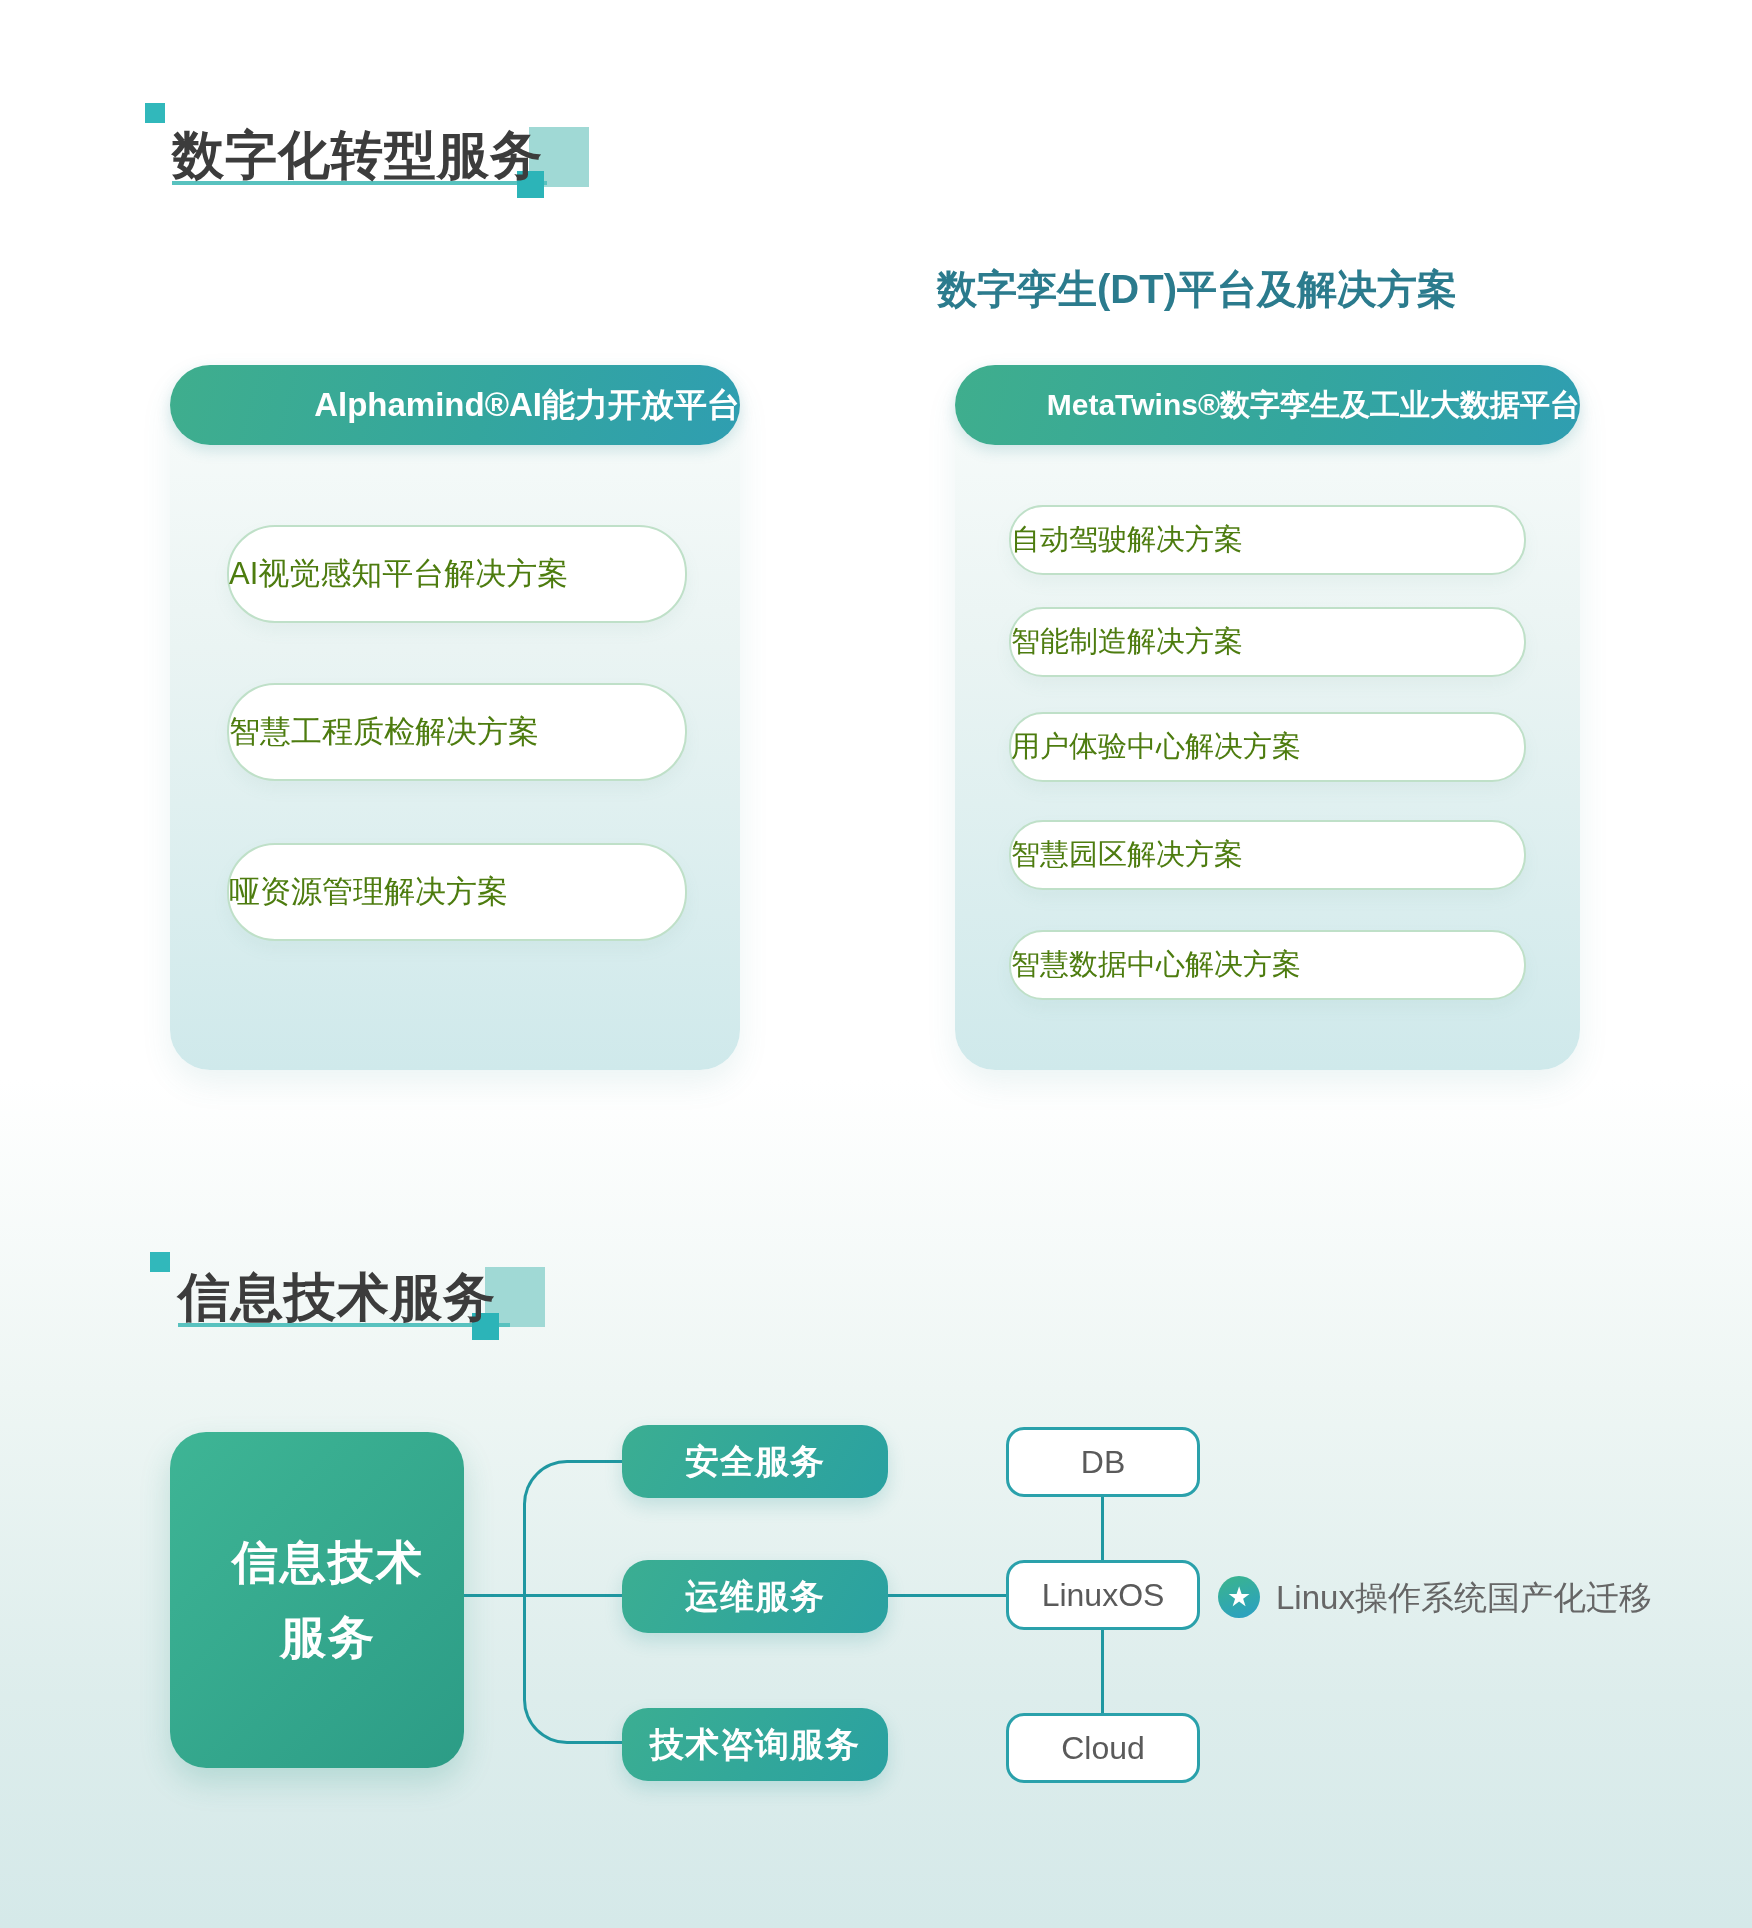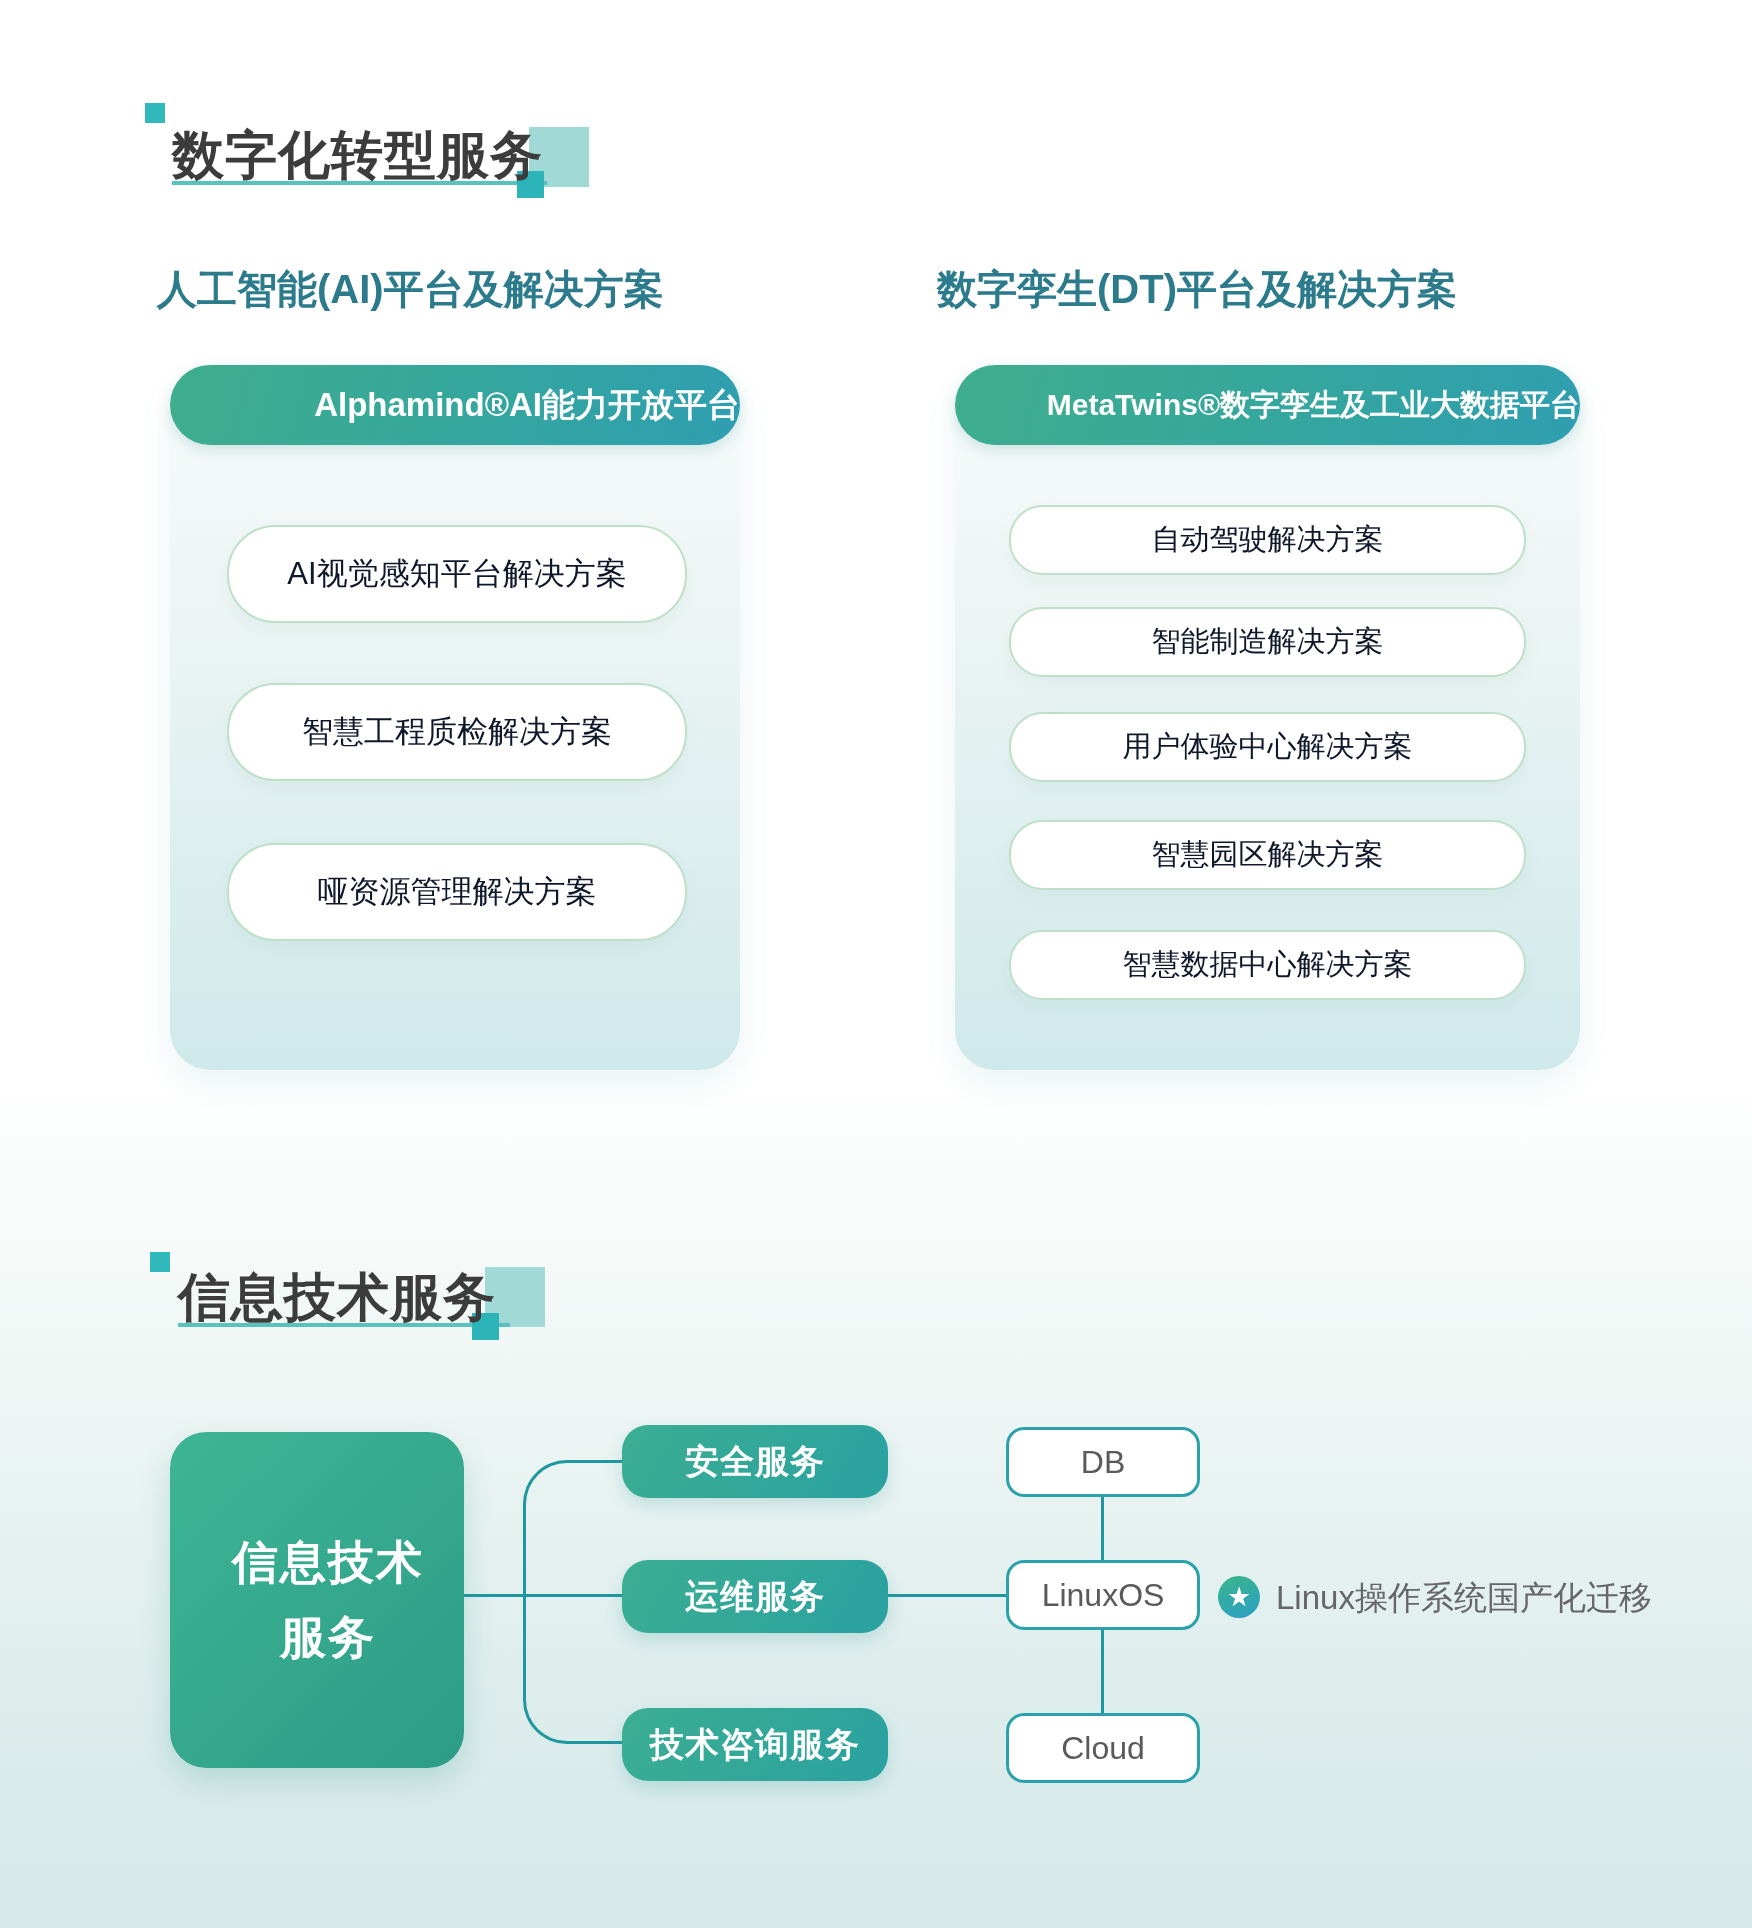--- a/index.html
+++ b/index.html
@@ -30,22 +30,22 @@
   .card-header{
     position:absolute;left:0;top:0;width:100%;height:80px;
     border-radius:40px;
     background:linear-gradient(105deg,#3fae8d 0%,#34a69e 55%,#2f9eb1 100%);
     color:#ffffff;font-weight:bold;
     display:flex;align-items:center;justify-content:flex-end;
     box-shadow:0 6px 14px rgba(47,140,150,0.18);
   }
   .pill{
     position:absolute;background:#ffffff;border:2px solid #bfe0c8;
-    display:flex;align-items:center;justify-content:center;
-    color:#0f172a;box-shadow:0 8px 16px rgba(110,170,150,0.08);
+    display:flex;align-items:center;justify-content:flex-start;
+    color:#4d7c0f;box-shadow:0 8px 16px rgba(110,170,150,0.08);
     white-space:nowrap;
   }
   .pill-l{left:57px;width:456px;height:94px;border-radius:48px;font-size:31px;}
   .pill-r{left:54px;width:513px;height:66px;border-radius:34px;font-size:29px;}
 
   
   .root-box{
     left:170px;top:1432px;width:272px;height:336px;border-radius:36px;
     background:linear-gradient(135deg,#3eb595 0%,#2c9c86 100%);
     color:#fff;font-size:46px;font-weight:bold;
@@ -88,21 +88,20 @@
 <div class="abs" style="left:0;top:0;width:1500px;height:1928px;text-decoration:underline;">
 
   <div class="abs" style="left:145px;top:103px;width:460px;height:110px;">
     <div class="sq sq-small" style="left:0;top:0;"></div>
     <div class="sq sq-big" style="left:384px;top:24px;"></div>
     <div class="underline" style="position:absolute;left:27px;top:78px;width:375px;"></div>
     <div class="sq sq-dark" style="left:372px;top:68px;"></div>
     <div class="sec-title abs" style="left:27px;top:18px;">数字化转型服务</div>
   </div>
 
-  <div class="subtitle abs" style="left:157px;top:262px;">人工智能(AI)平台及解决方案</div>
   <div class="subtitle abs" style="left:937px;top:262px;">数字孪生(DT)平台及解决方案</div>
 
   <div class="card abs" style="left:170px;top:365px;width:570px;height:705px;">
     <div class="card-header" style="font-size:33px;">
       <span>Alphamind®AI能力开放平台</span>
     </div>
     <div class="pill pill-l" style="top:160px;">
       <span>AI视觉感知平台解决方案</span>
     </div>
     <div class="pill pill-l" style="top:318px;">

